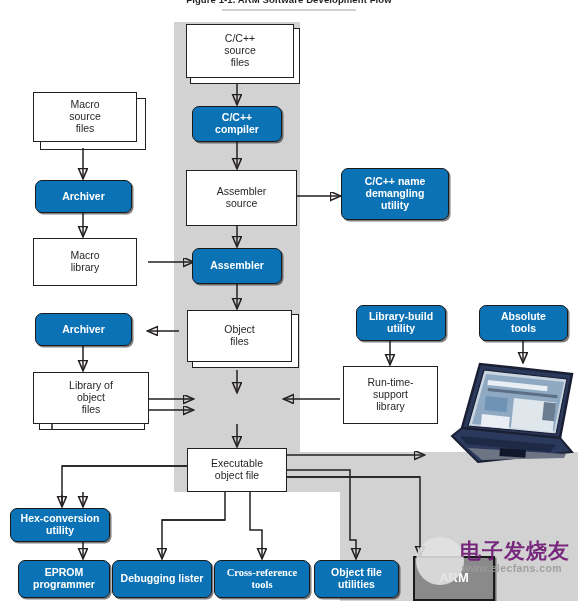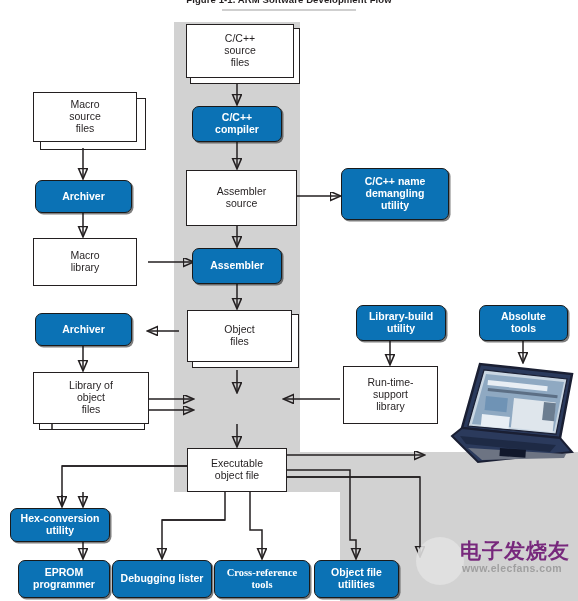--- a/index.html
+++ b/index.html
@@ -266,20 +266,23 @@
     <rect x="76" y="58" width="42" height="30" fill="#dfe6ec" transform="rotate(6 76 58)"></rect>
     <rect x="106" y="62" width="12" height="18" fill="#6b7d90" transform="rotate(6 106 62)"></rect>
     <rect x="44" y="74" width="28" height="12" fill="#e8eef4" transform="rotate(6 44 74)"></rect>
 
     <polygon points="14,96 24,88 122,98 134,112 40,122" fill="#2b3a5c" stroke="#1a1f33" stroke-width="2"></polygon>
     <polygon points="22,96 118,105 112,112 28,104" fill="#1e2a45"></polygon>
     <polygon points="30,108 128,114 126,118 44,120" fill="#6d7483"></polygon>
     <rect x="62" y="108" width="26" height="8" fill="#11182b" transform="rotate(4 62 108)"></rect>
   </svg>
 
+  <div class="node armbox" style="left:413px;top:556px;width:82px;height:45px;">
+    <span>ARM</span>
+  </div>
 
   <div class="node tool" style="left:112px;top:560px;width:100px;height:38px;">
     <span>Debugging lister</span>
   </div>
 
   <div class="node tool" style="left:214px;top:560px;width:96px;height:38px;font-family:Liberation Serif, serif;">
     <span>
       <span>Cross-reference</span><br>
       <span>tools</span>
     </span>

